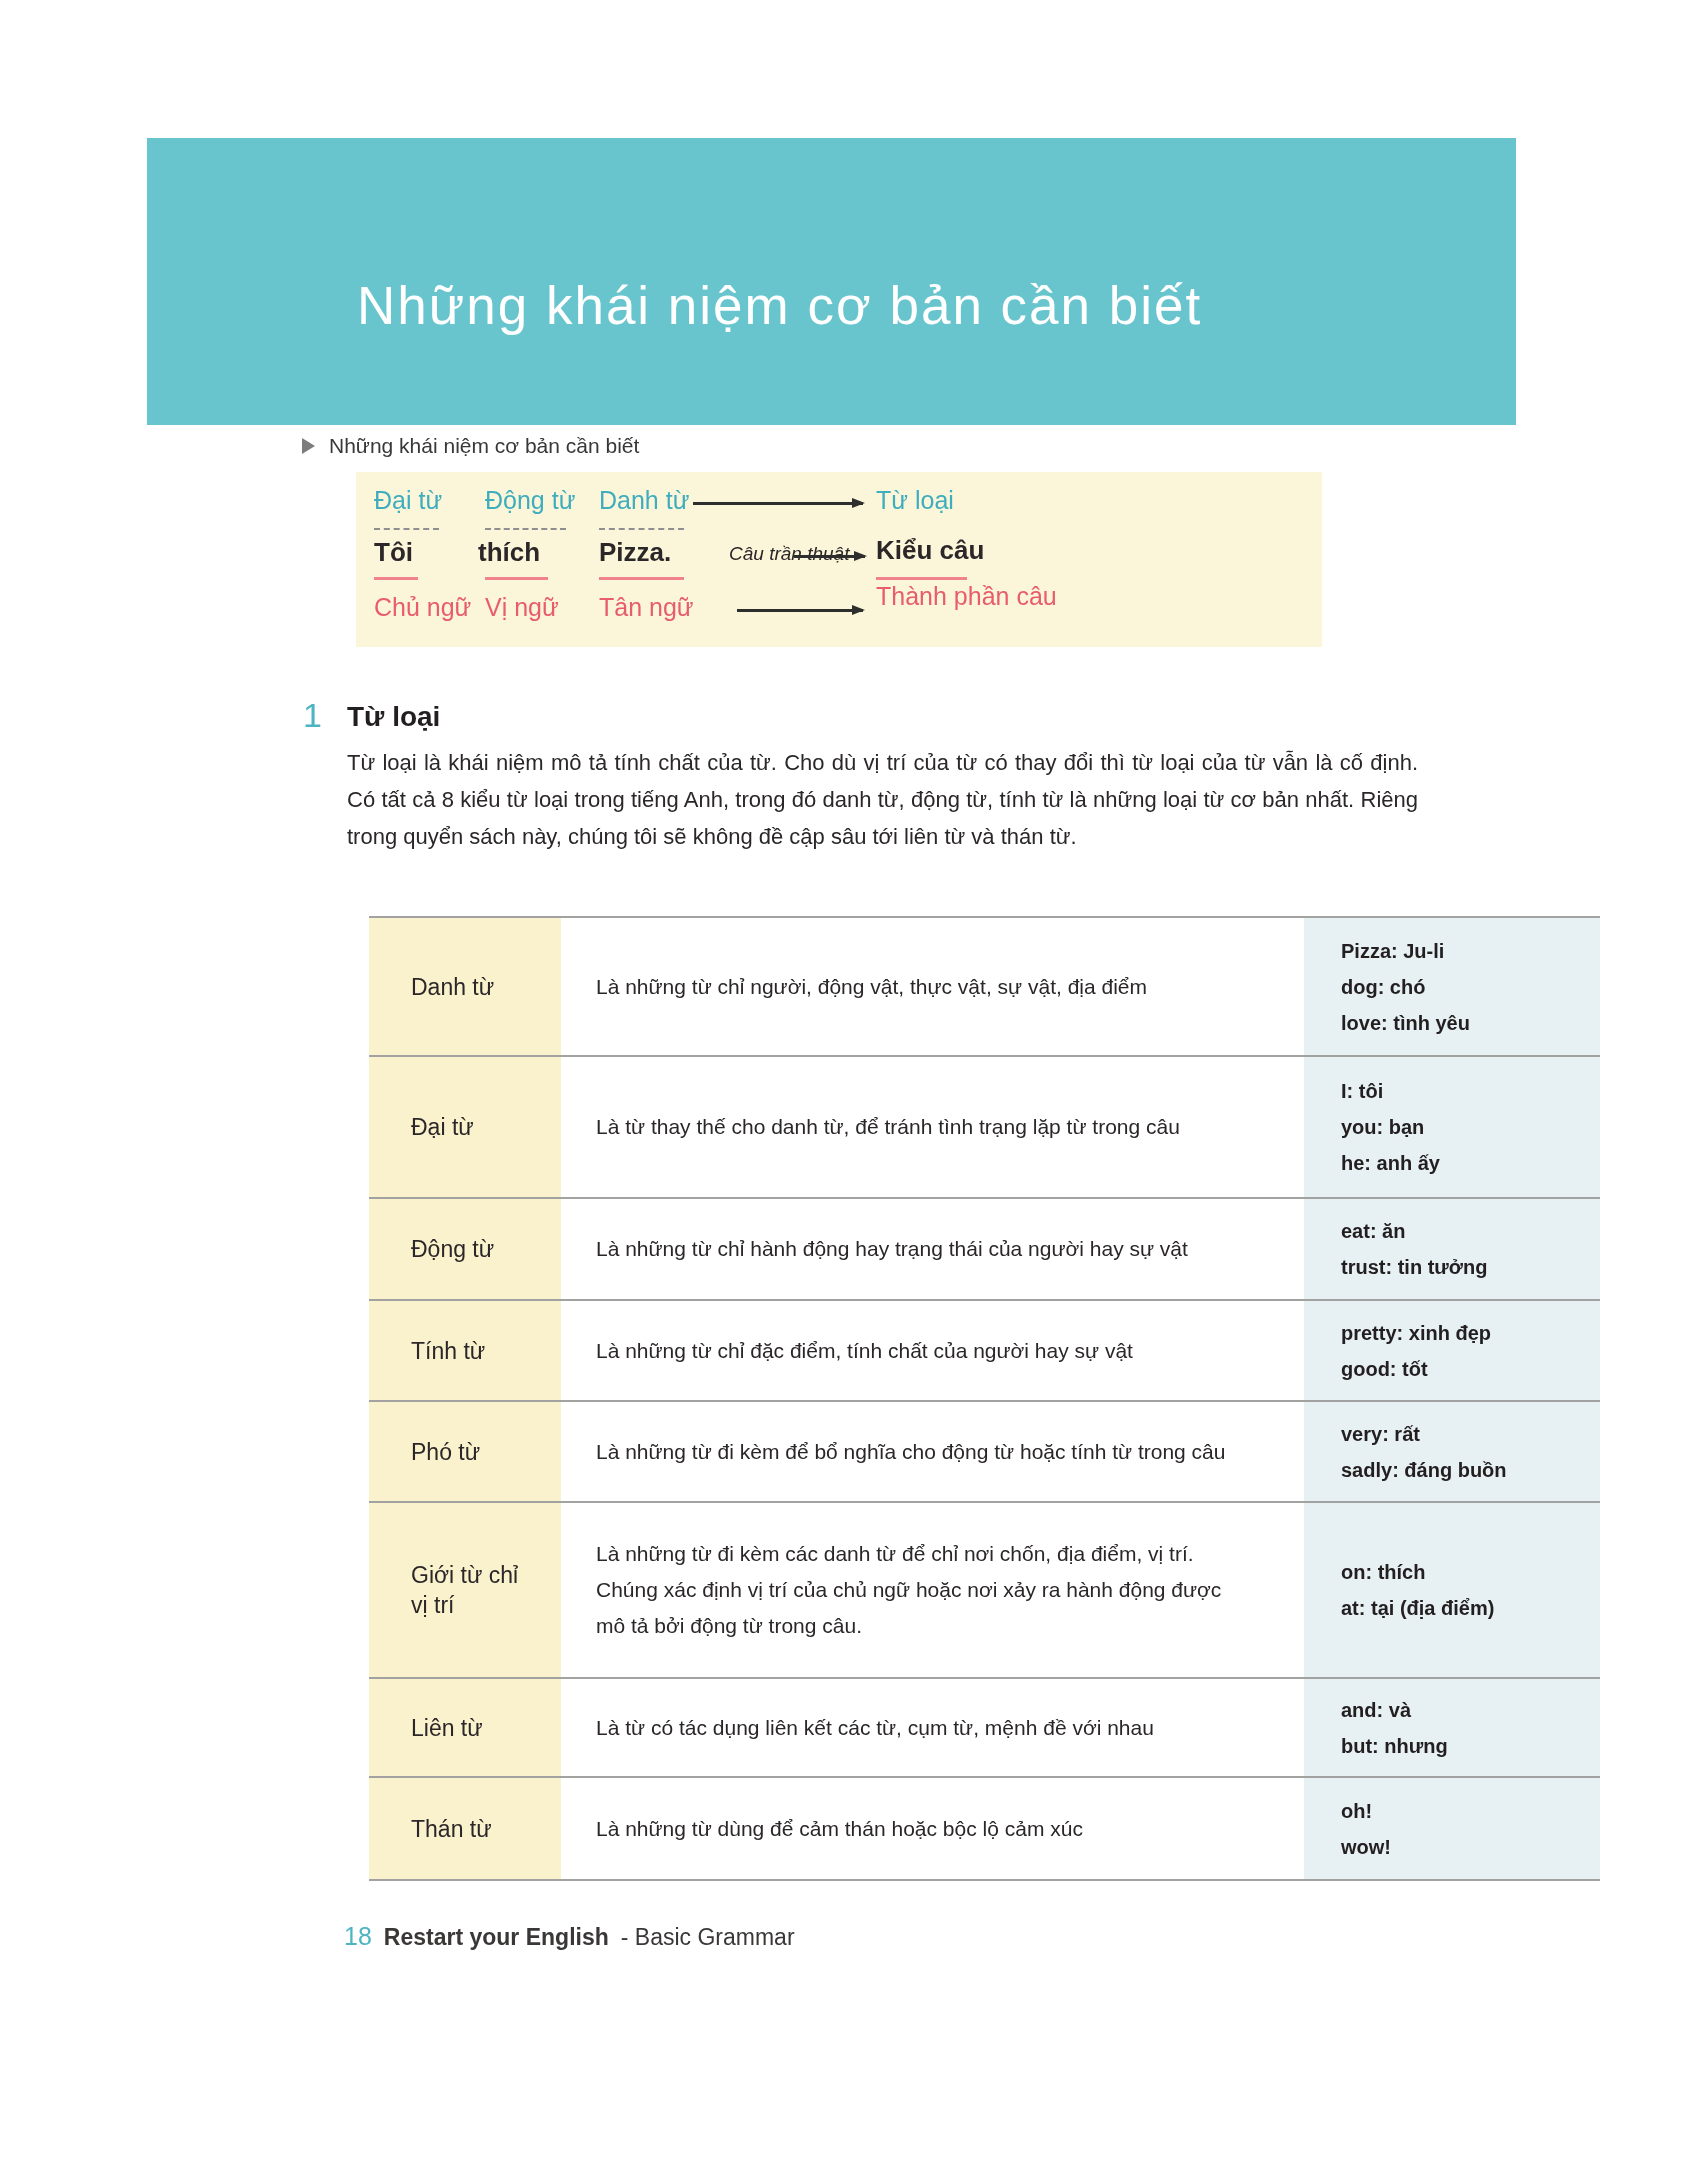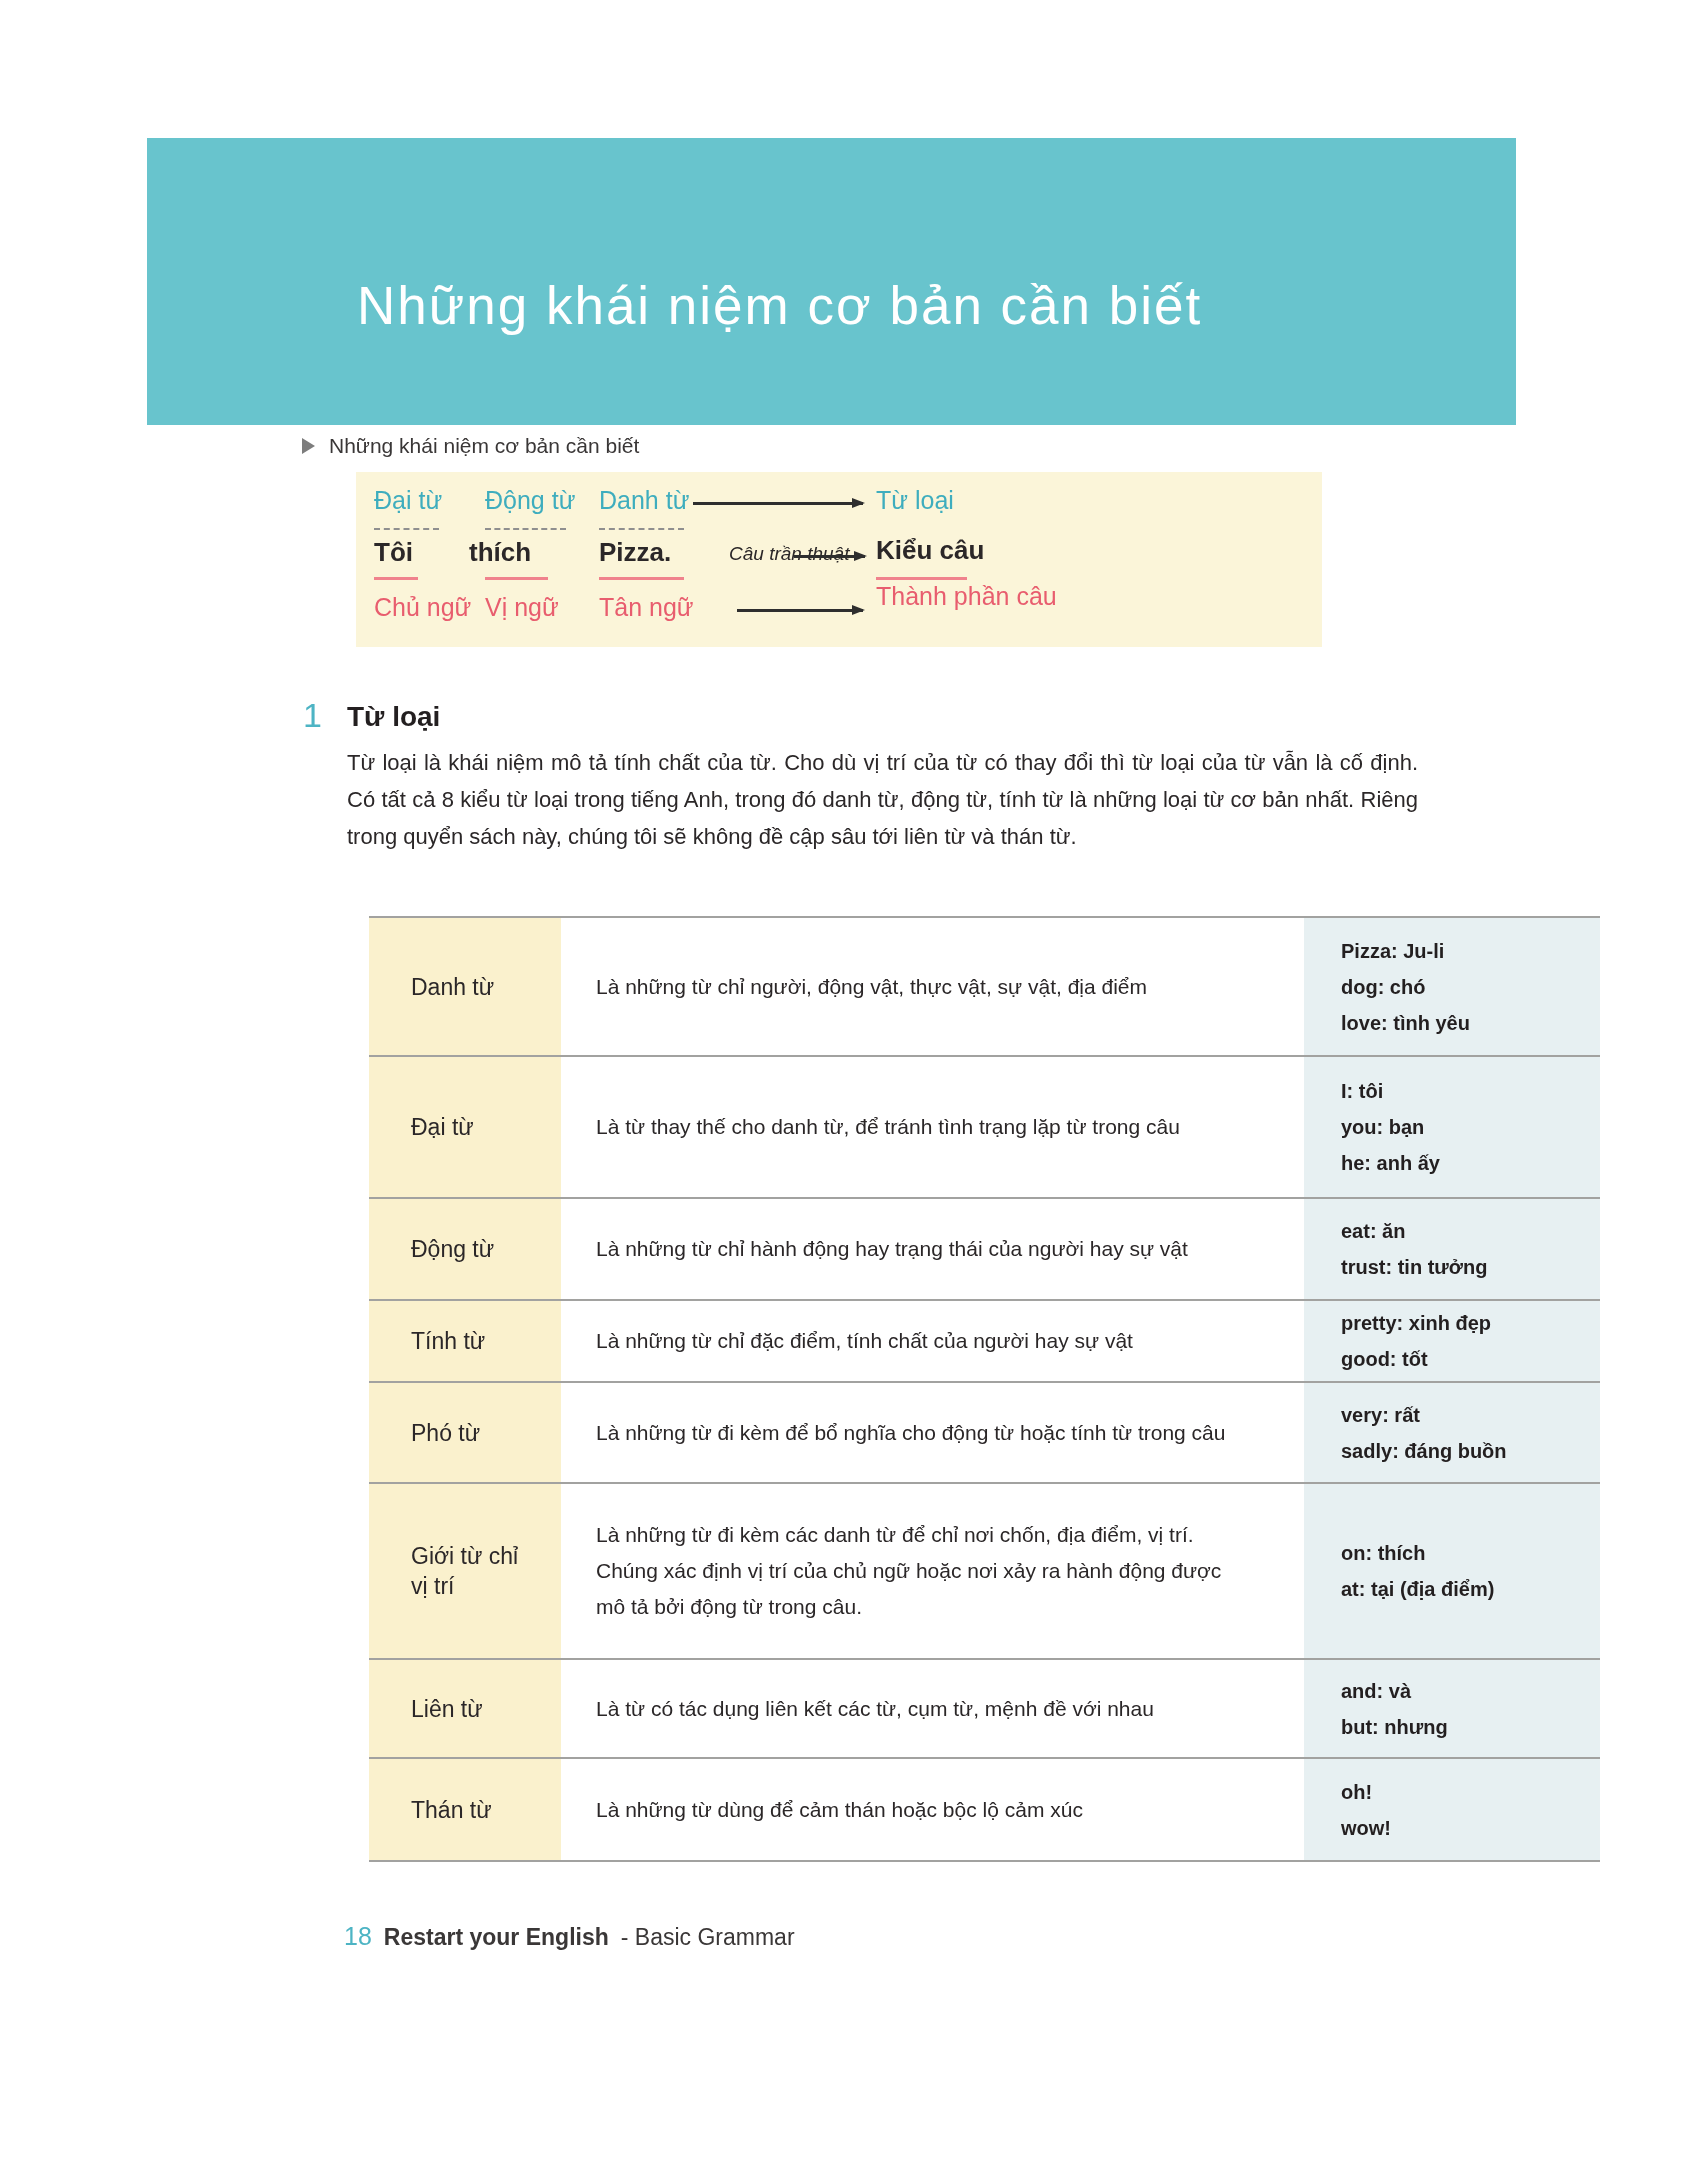--- a/index.html
+++ b/index.html
@@ -67,21 +67,21 @@
     width:639px;background:#ffffff;font-size:21px;line-height:36px;
     padding:0 69px 0 35px;color:#2b2728;
   }
   .pos-table .c3{
     width:258px;background:#e7f0f2;font-size:20px;font-weight:bold;
     line-height:36px;padding-left:37px;color:#231f20;
   }
   .pos-table tr:nth-child(1){height:139px;}
   .pos-table tr:nth-child(2){height:142px;}
   .pos-table tr:nth-child(3){height:102px;}
-  .pos-table tr:nth-child(4){height:82px;}
+  .pos-table tr:nth-child(4){height:101px;}
   .pos-table tr:nth-child(5){height:101px;}
   .pos-table tr:nth-child(6){height:176px;}
   .pos-table tr:nth-child(7){height:99px;}
   .pos-table tr:nth-child(8){height:103px;margin-left:48px;}
   
   .footer{
     position:absolute;left:344px;top:1922px;display:flex;align-items:baseline;gap:12px;
     font-size:23px;color:#3a3737;
   }
   .page-num{color:#4db4c4;font-size:25px;}
@@ -105,21 +105,21 @@
   <span class="d-item teal-t" style="left:129px;top:14px">Động từ</span>
   <span class="d-item teal-t" style="left:243px;top:14px">Danh từ</span>
   <span class="arrow" style="left:337px;top:30px;width:170px"></span>
   <span class="d-item teal-t" style="left:520px;top:14px">Từ loại</span>
 
   <span class="dashline" style="left:18px;top:56px;width:65px"></span>
   <span class="dashline" style="left:129px;top:56px;width:81px"></span>
   <span class="dashline" style="left:243px;top:56px;width:85px"></span>
 
   <span class="d-item black-t" style="left:18px;top:65px">Tôi</span>
-  <span class="d-item black-t" style="left:113px;top:65px">thích</span>
+  <span class="d-item black-t" style="left:122px;top:65px">thích</span>
   <span class="d-item black-t" style="left:243px;top:65px">Pizza.</span>
   <span class="d-item note-t" style="left:351px;top:71px">Câu trần thuật</span>
 
   <span class="arrow" style="left:436px;top:83px;width:71px;left:438px"></span>
   <span class="d-item black-t" style="left:520px;top:63px">Kiểu câu</span>
 
   <span class="redline" style="left:18px;top:105px;width:44px"></span>
   <span class="redline" style="left:129px;top:105px;width:63px"></span>
   <span class="redline" style="left:243px;top:105px;width:85px"></span>
   <span class="redline" style="left:520px;top:105px;width:91px"></span>

